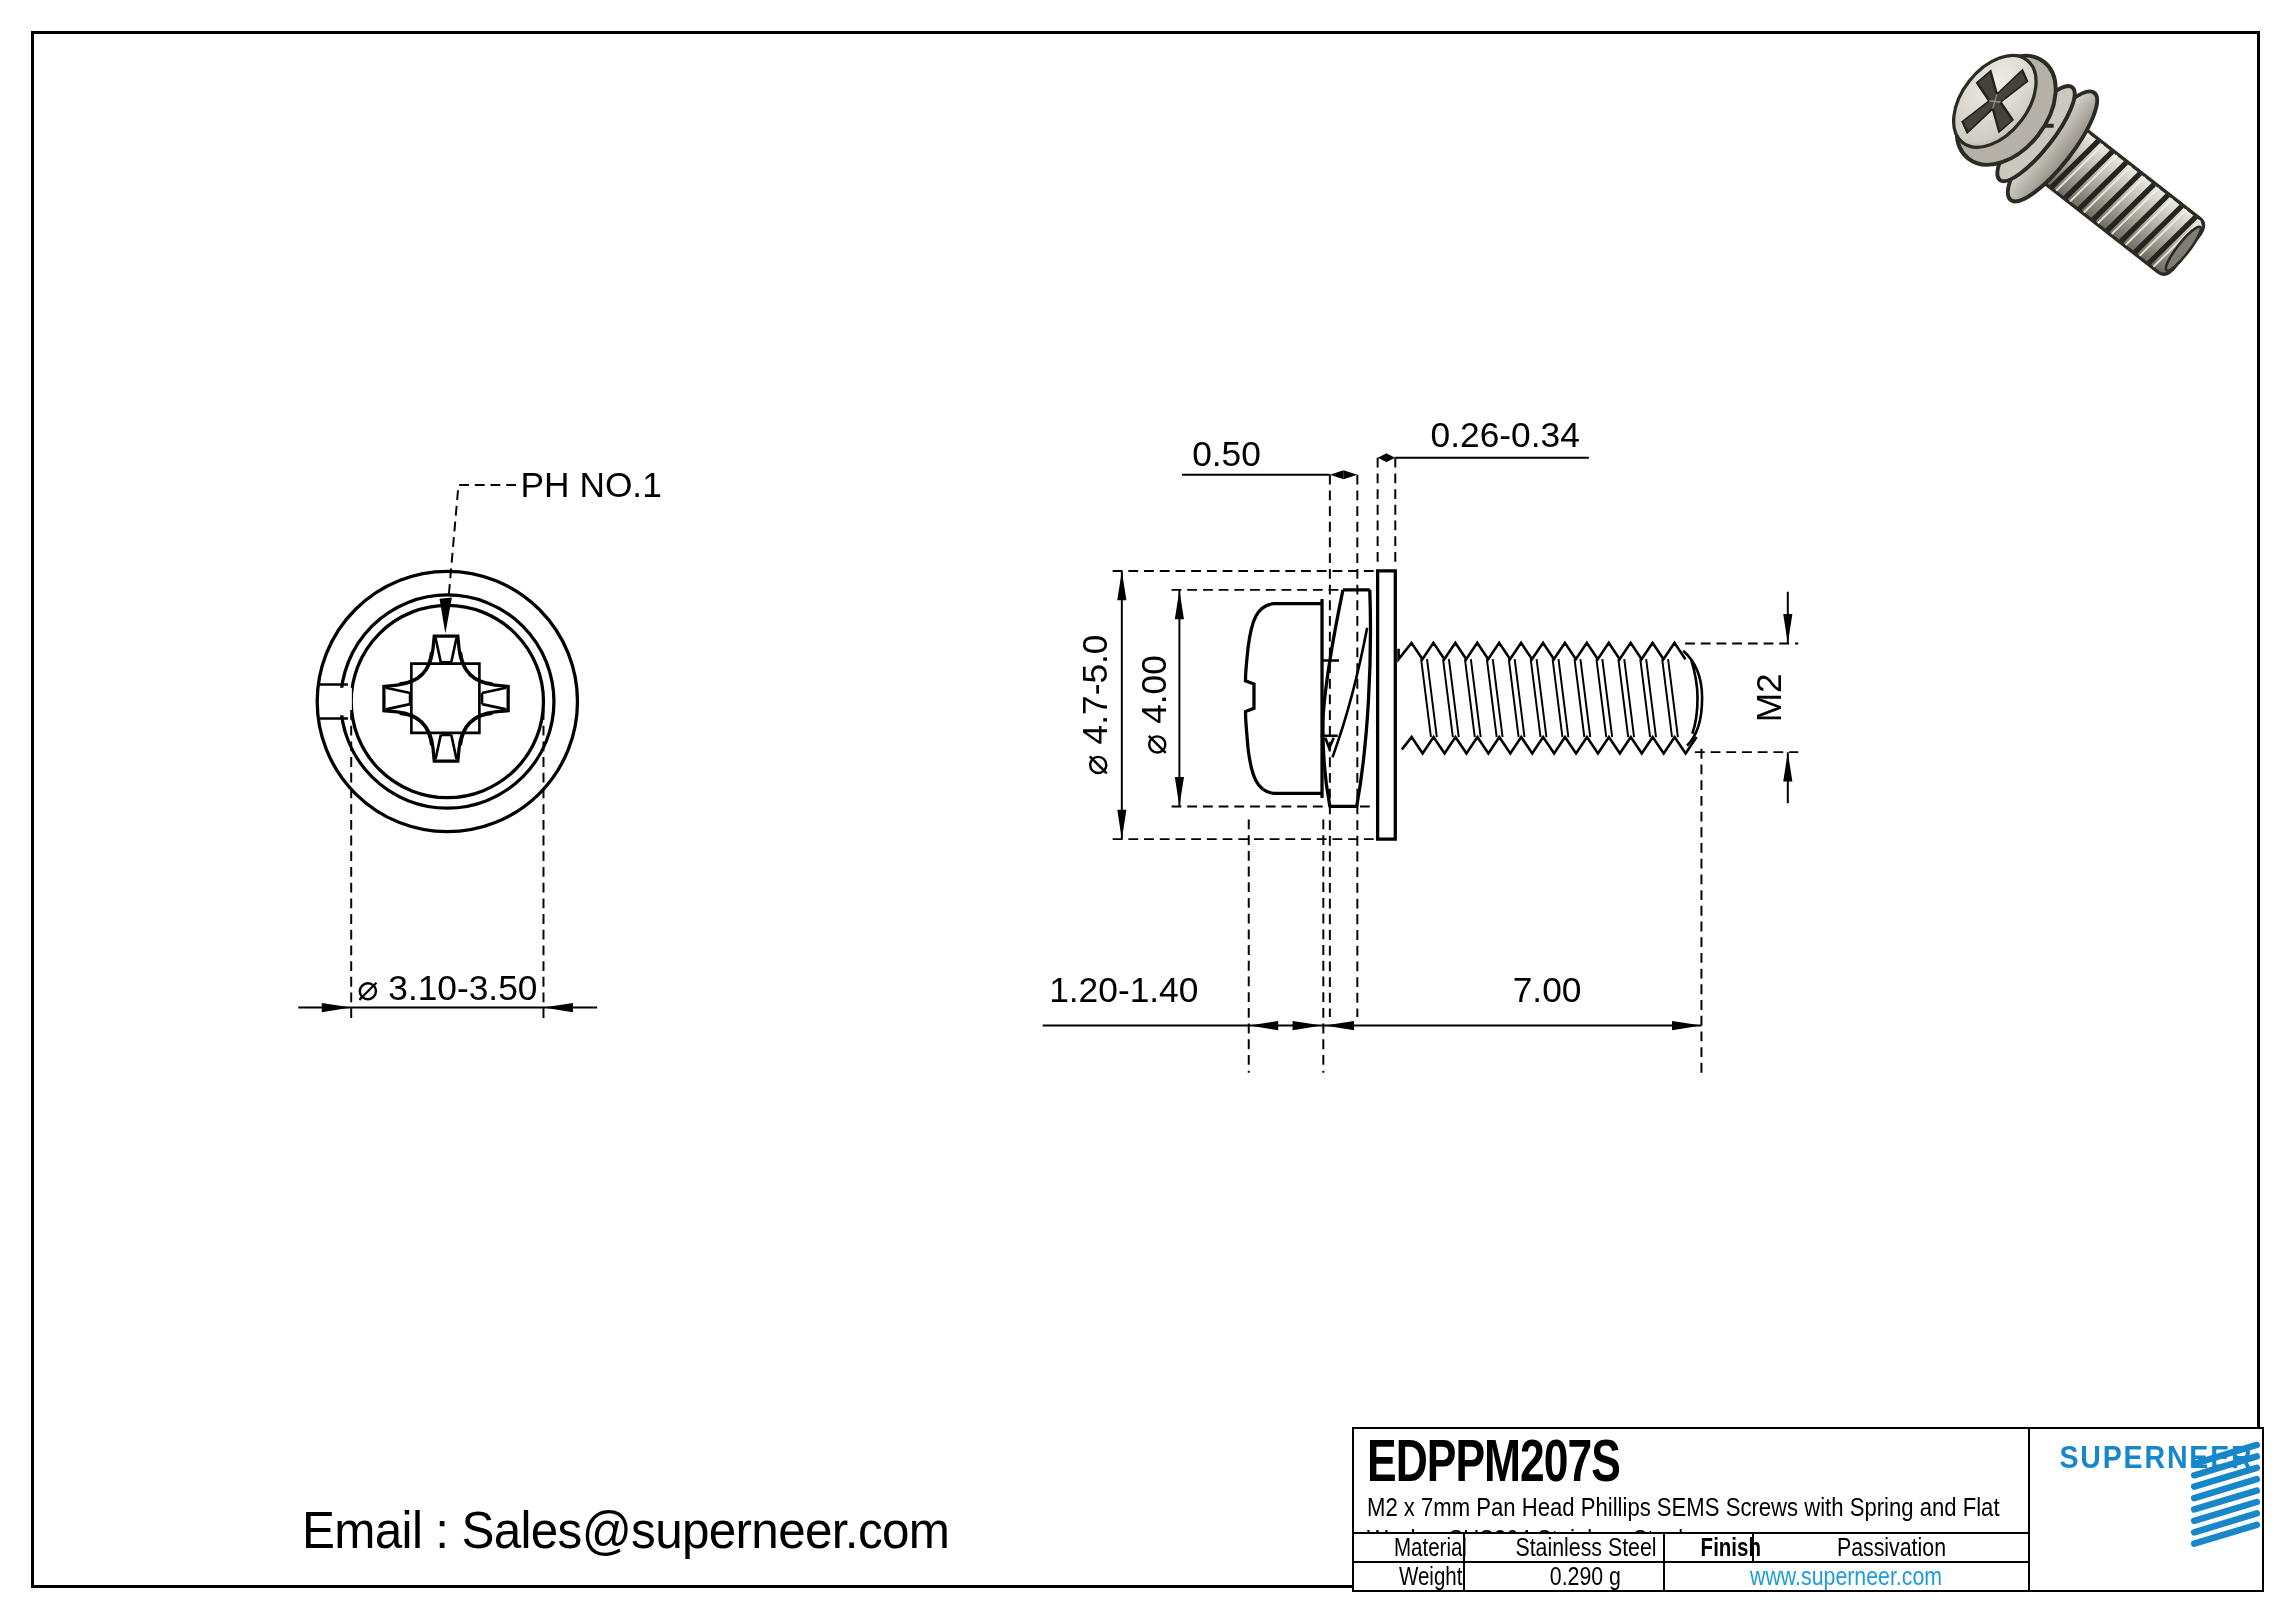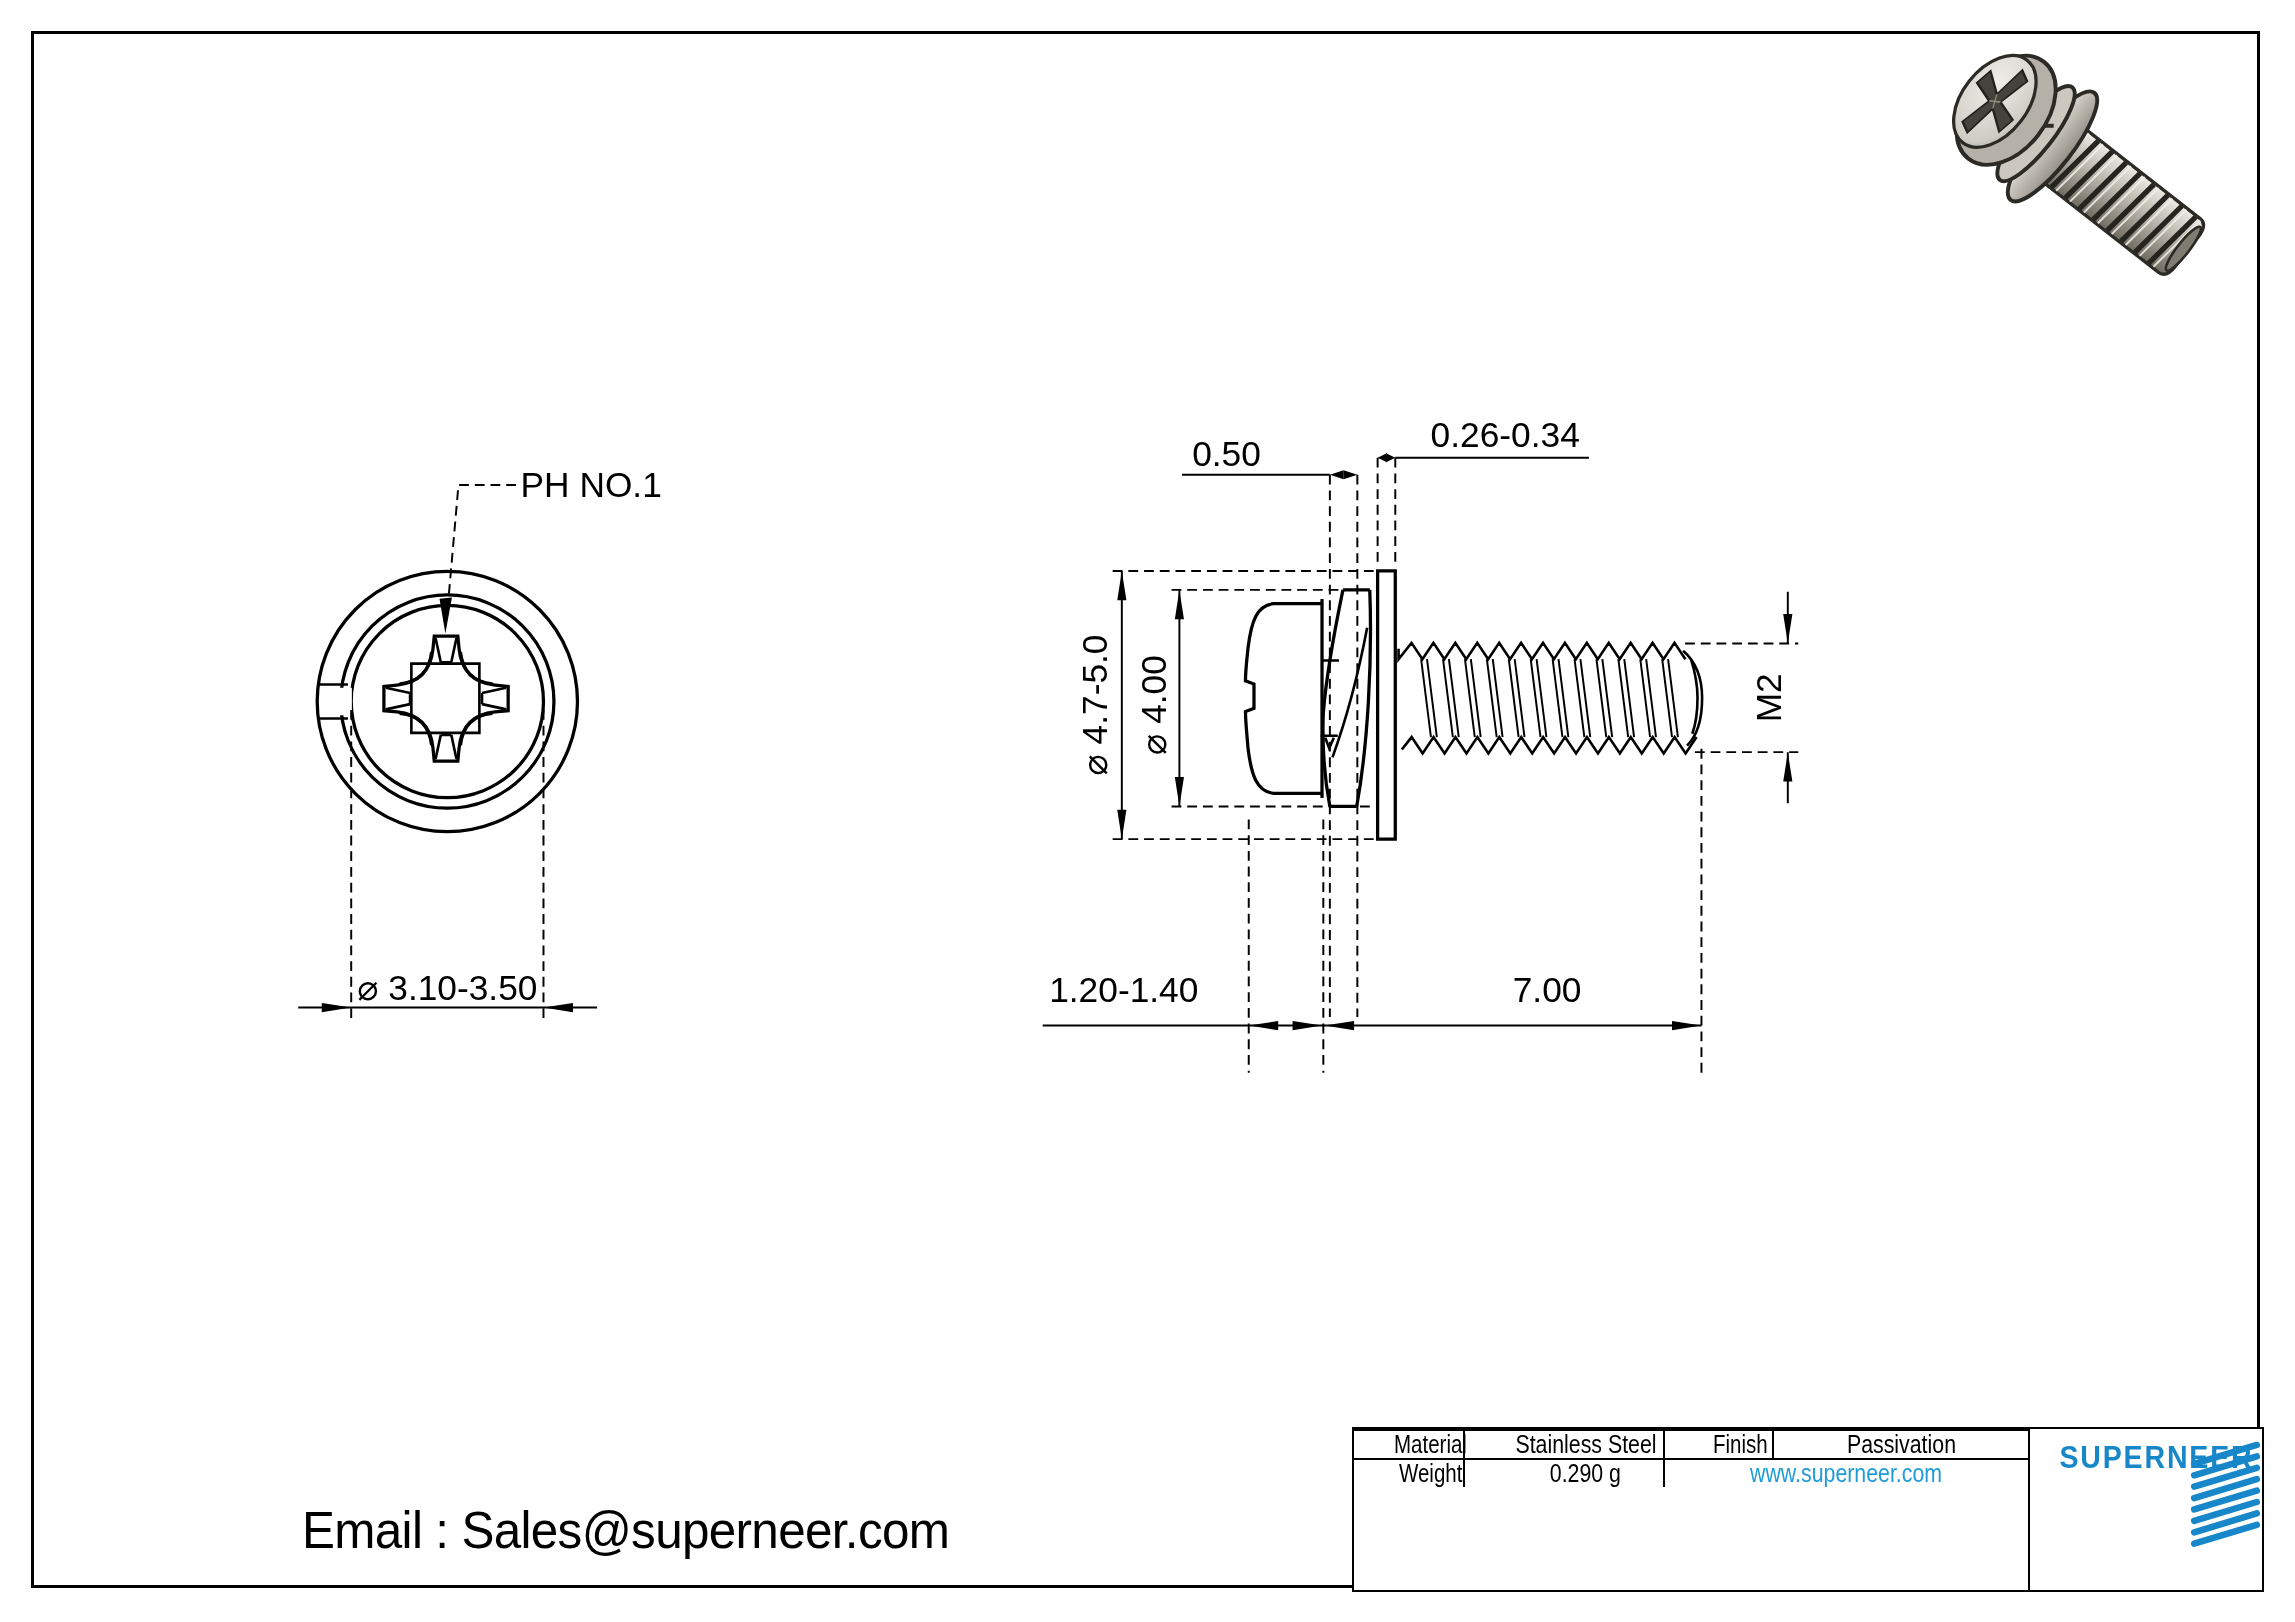--- a/index.html
+++ b/index.html
@@ -30,21 +30,21 @@
       border:2.6px solid #000;box-sizing:border-box;display:flex;background:#fff;}
   .tb-left{width:676px;display:flex;flex-direction:column;border-right:2px solid #000;box-sizing:border-box;}
   .tb-head{flex:1;padding:2.6px 0 0 13px;overflow:hidden;}
   .tb-part{font-size:60px;font-weight:bold;letter-spacing:-1.3px;line-height:0.95;
       transform:scaleX(0.74);transform-origin:left top;white-space:nowrap;}
   .tb-desc{font-size:26px;line-height:1.2;margin-top:3.9px;
       transform:scaleX(0.85);transform-origin:left top;white-space:nowrap;}
   .tb-row{height:29px;border-top:2px solid #000;display:flex;align-items:center;box-sizing:border-box;flex:none;}
   .cell{height:100%;display:flex;align-items:center;justify-content:center;box-sizing:border-box;overflow:visible;}
   .cb{border-right:2px solid #000;}
-  .w1{width:111px;} .w2{width:200px;padding-left:43px;} .w3{width:109px;} .w4{flex:1;justify-content:center;}
+  .w1{width:111px;} .w2{width:200px;padding-left:43px;} .w3{width:89px;font-weight:bold;} .w4{flex:1;justify-content:center;}
   .lab{font-size:25px;padding-left:44px;} .val{font-size:26px;}
   .cond{display:inline-block;transform:scaleX(0.82);transform-origin:center;white-space:nowrap;}
   .link{text-decoration:none;}
   .tb-logo{flex:1;display:flex;flex-direction:column;align-items:flex-end;
       justify-content:space-between;padding:10.5px 0 9.2px;}
   .brand{font-size:31px;font-weight:bold;letter-spacing:2px;transform:scaleX(0.92);
       transform-origin:center;white-space:nowrap;}
 </style>
 </head>
 <body>
@@ -233,20 +233,27 @@
         <path d="M -10,-8 L -14,-62 L 14,-62 L 10,-8 L 62,-14 L 62,14 L 10,8 L 14,62 L -14,62 L -10,8 L -62,14 L -62,-14 Z" fill="#45433b" stroke="#23221e" stroke-width="4"></path>
         <path d="M -10,-8 L 10,8 M 10,-8 L -10,8" stroke="#8c887f" stroke-width="3"></path>
       </g>
     </g>
   </svg>
 
   <div class="email">Email : Sales@superneer.com</div>
 
   <div class="tb">
     <div class="tb-left">
+      <div class="tb-head">
+        <div class="tb-part">EDPPM207S</div>
+        <div class="tb-desc">
+          <div>M2 x 7mm Pan Head Phillips SEMS Screws with Spring and Flat</div>
+          <div>Washer SUS304 Stainless Steel</div>
+        </div>
+      </div>
       <div class="tb-row">
         <div class="cell cb w1 lab">
             <span class="cond">Material</span>
           </div>
         <div class="cell cb w2 val">
             <span class="cond">Stainless Steel</span>
           </div>
         <div class="cell cb w3 lab">
             <span class="cond">Finish</span>
           </div>

